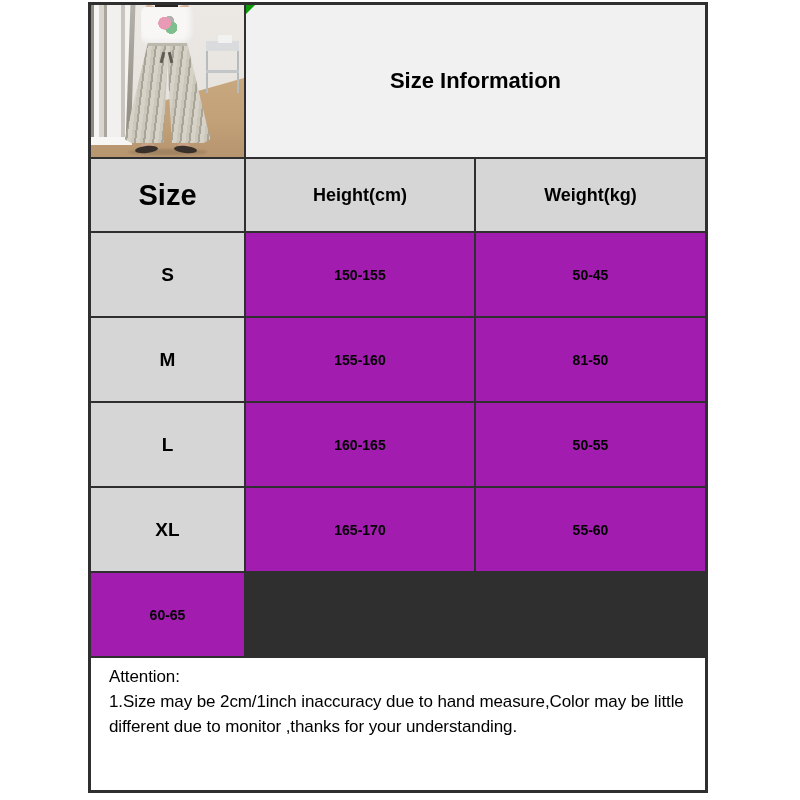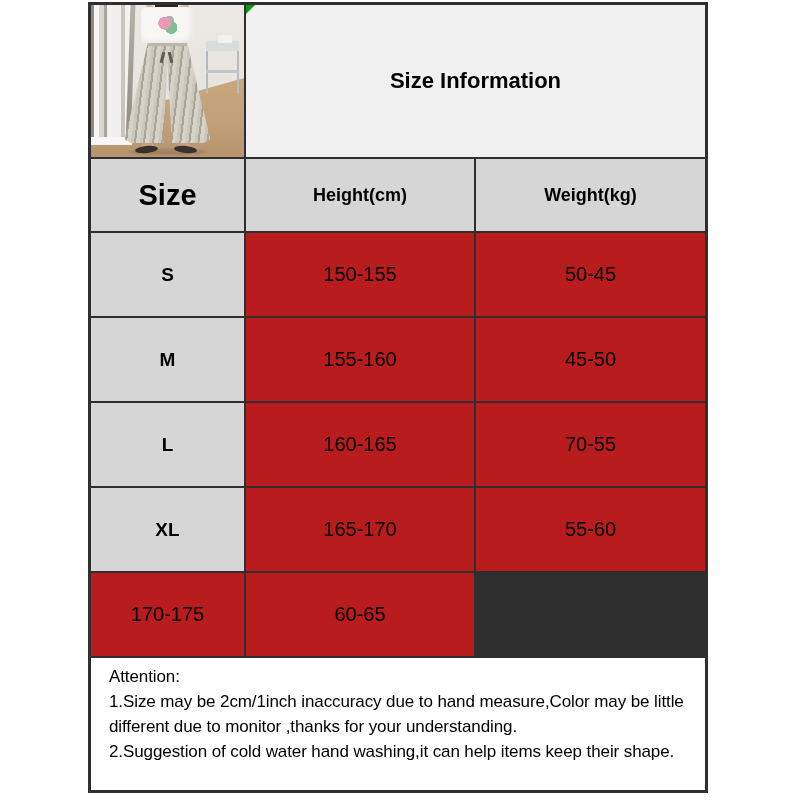--- a/index.html
+++ b/index.html
@@ -16,21 +16,21 @@
     background:#2f2f2f;
     border:3px solid #2f2f2f;
   }
   .cell { display:flex; align-items:center; justify-content:center; text-align:center; }
   .title-cell { grid-column:2 / 4; background:#f1f1f1; font-weight:bold; font-size:22px; position:relative; }
   .corner-flag { position:absolute; top:0; left:0; width:0; height:0;
     border-top:9px solid #0a990a; border-right:9px solid transparent; }
   .hdr { background:#d6d6d6; font-weight:bold; font-size:18px;text-align:center; }
   .hdr-size { font-size:29px; }
   .size-cell { background:#d6d6d6; font-weight:bold; font-size:19px; }
-  .val-cell { background:#b91c1c; font-weight:normal; font-size:20px; }
+  .val-cell { background:#a21caf; font-weight:bold; font-size:14px; }
   .attention-cell { grid-column:1 / 4; background:#ffffff; display:block; text-align:left;
     padding:6px 18px; font-size:17px; line-height:25px; letter-spacing:-0.1px; }
 
   
   .photo-cell { background:#eae8e4; position:relative; overflow:hidden; display:block; }
   .photo-cell > div { position:absolute; }
   .wall { inset:0; background:linear-gradient(180deg,#ece9e5 0%, #e7e4df 60%, #e2ded7 100%); }
   .floor { left:0; right:0; bottom:0; height:52%;
     background:linear-gradient(180deg,#c8a87e 0%, #c2a078 55%, #b6956f 100%);
     clip-path:polygon(0 52%, 38% 34%, 100% 0, 100% 100%, 0 100%); }
@@ -102,34 +102,32 @@
     <div class="cell hdr hdr-size">Size</div>
     <div class="cell hdr">Height(cm)</div>
     <div class="cell hdr">Weight(kg)</div>
 
     <div class="cell size-cell">S</div>
     <div class="cell val-cell">150-155</div>
     <div class="cell val-cell">50-45</div>
 
     <div class="cell size-cell">M</div>
     <div class="cell val-cell">155-160</div>
-    <div class="cell val-cell">45-50</div>
+    <div class="cell val-cell">81-50</div>
 
     <div class="cell size-cell">L</div>
     <div class="cell val-cell">160-165</div>
-    <div class="cell val-cell">70-55</div>
+    <div class="cell val-cell">50-55</div>
 
     <div class="cell size-cell">XL</div>
     <div class="cell val-cell">165-170</div>
     <div class="cell val-cell">55-60</div>
 
-    <div class="cell val-cell">170-175</div>
     <div class="cell val-cell">60-65</div>
 
     <div class="cell attention-cell">
       <div>Attention:</div>
       <div>1.Size may be 2cm/1inch inaccuracy due to hand measure,Color may be little</div>
       <div>different due to monitor ,thanks for your understanding.</div>
-      <div>2.Suggestion of cold water hand washing,it can help items keep their shape.</div>
     </div>
 
   </div>
 </div>
 
 </body></html>

